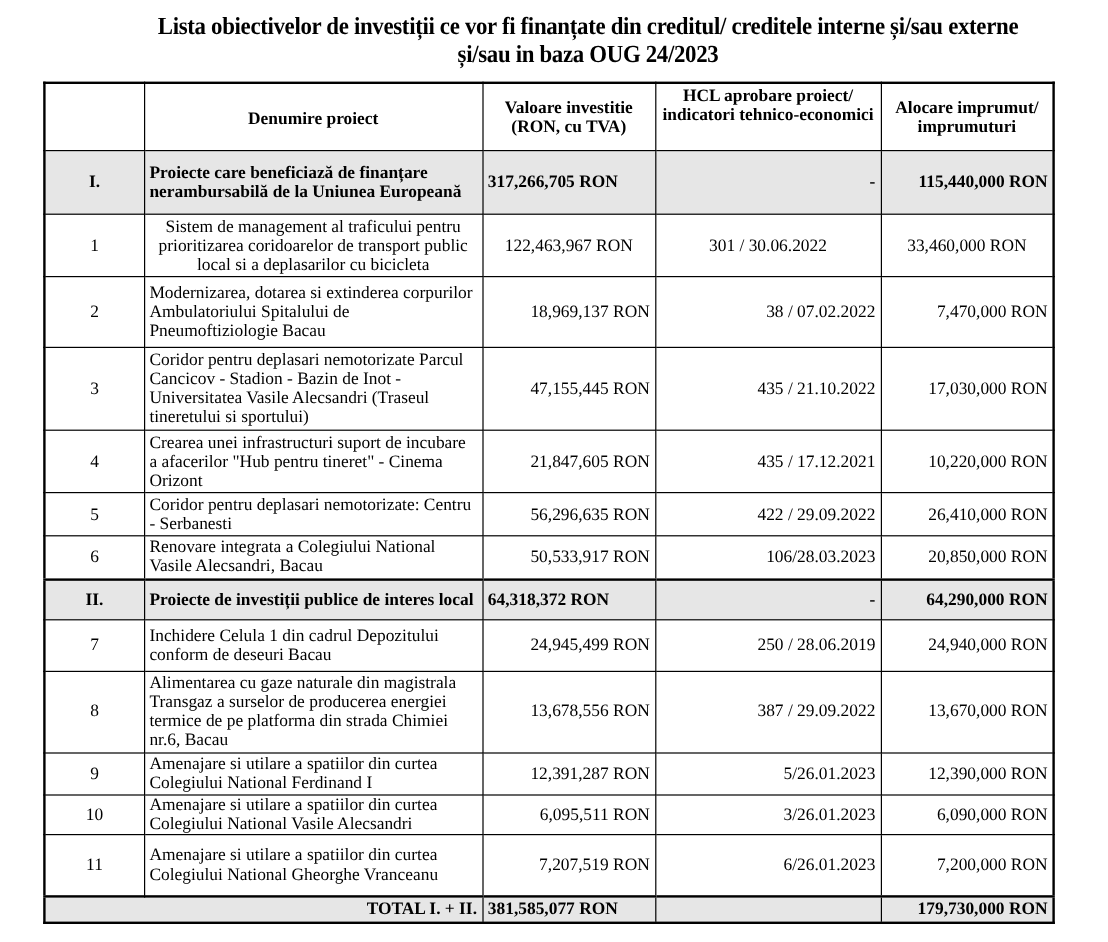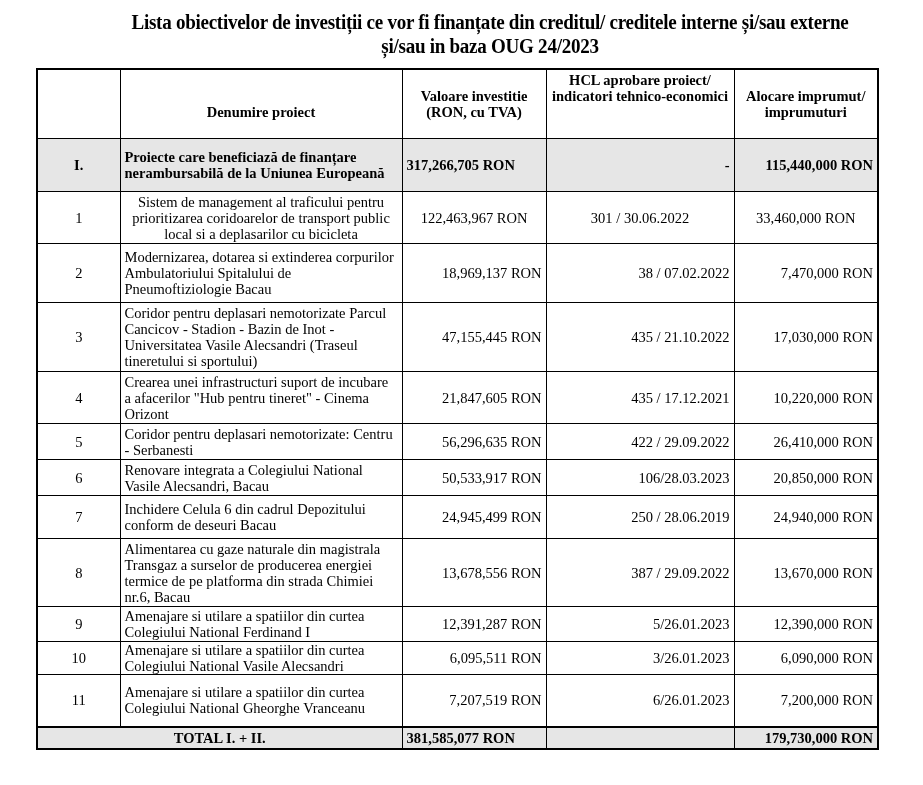--- a/index.html
+++ b/index.html
@@ -50,40 +50,40 @@
     col.c-val { width: 144px; }
     col.c-hcl { width: 188px; }
     col.c-alloc { width: 144px; }
     th {
       font-weight: bold;
       text-align: center;
       font-size: 14.5px;
       line-height: 16px;
     }
     tr.head th { height: 52px; }
-    tr.head th.name-h { padding-top: 16px; margin-top: 11px; }
+    tr.head th.name-h { padding-top: 3px; margin-top: 11px; }
     .hcl-h { vertical-align: top !important; padding-top: 2px !important; }
     td.nr { text-align: center; }
     td.name { text-align: left; padding-left: 7px; }
     td.num { text-align: right; padding-right: 8px; }
     td.val { text-align: left; padding-right: 12px; }
     tr.section td {
       background: #e6e6e6;
       font-weight: bold;
     }
     tr.section td.val { text-align: left; }
     tr.section.sec1 td { height: 52px; }
     tr.section.sec2 td { height: 32px; }
     tr.total td {
       background: #e6e6e6;
       font-weight: bold;
       height: 20px;
       border-top: 2px solid #000;
     }
-    tr.total td.tot-label { text-align: center; margin-left: 23px; }
+    tr.total td.tot-label { text-align: right; margin-left: 23px; }
     tr.sec2 td { border-top: 2px solid #000; }
     tr.row3 td { height: 50px; text-align: center; }
   </style>
 </head>
 <body>
 
 <div class="title">
   <span>Lista obiectivelor de investiții ce vor fi finanțate din creditul/ creditele interne și/sau externe</span>
   <span>și/sau in baza OUG 24/2023</span>
 </div>
@@ -148,23 +148,30 @@
     <td class="num">26,410,000 RON</td>
   </tr>
   <tr style="height:36px">
     <td class="nr">6</td>
     <td class="name">Renovare integrata a Colegiului National Vasile Alecsandri, Bacau</td>
     <td class="num">50,533,917 RON</td>
     <td class="num">106/28.03.2023</td>
     <td class="num">20,850,000 RON</td>
   </tr>
 
+  <tr class="section sec2">
+    <td class="nr">II.</td>
+    <td class="name">Proiecte de investiții publice de interes local</td>
+    <td class="val">64,318,372 RON</td>
+    <td class="num">-</td>
+    <td class="num">64,290,000 RON</td>
+  </tr>
   <tr style="height:43px">
     <td class="nr">7</td>
-    <td class="name">Inchidere Celula 6 din cadrul Depozitului conform de deseuri Bacau</td>
+    <td class="name">Inchidere Celula 1 din cadrul Depozitului conform de deseuri Bacau</td>
     <td class="num">24,945,499 RON</td>
     <td class="num">250 / 28.06.2019</td>
     <td class="num">24,940,000 RON</td>
   </tr>
   <tr style="height:68px">
     <td class="nr">8</td>
     <td class="name">Alimentarea cu gaze naturale din magistrala Transgaz a surselor de producerea energiei termice de pe platforma din strada Chimiei nr.6, Bacau</td>
     <td class="num">13,678,556 RON</td>
     <td class="num">387 / 29.09.2022</td>
     <td class="num">13,670,000 RON</td>

